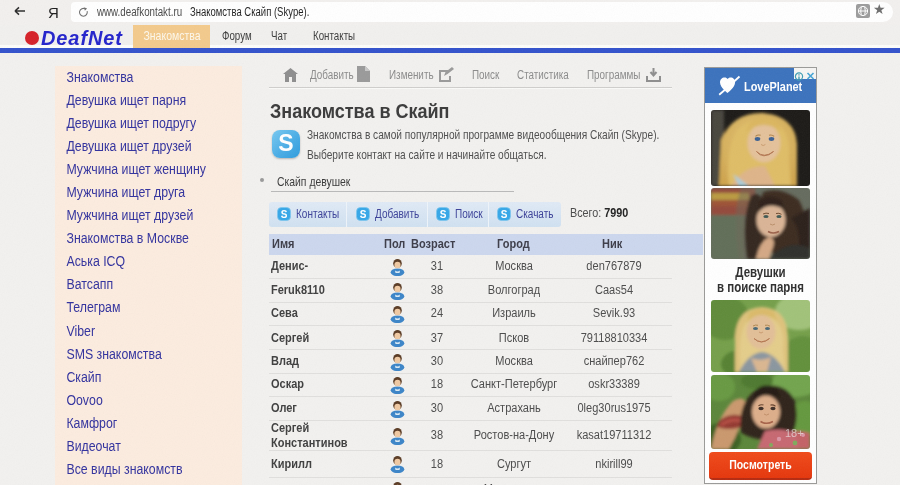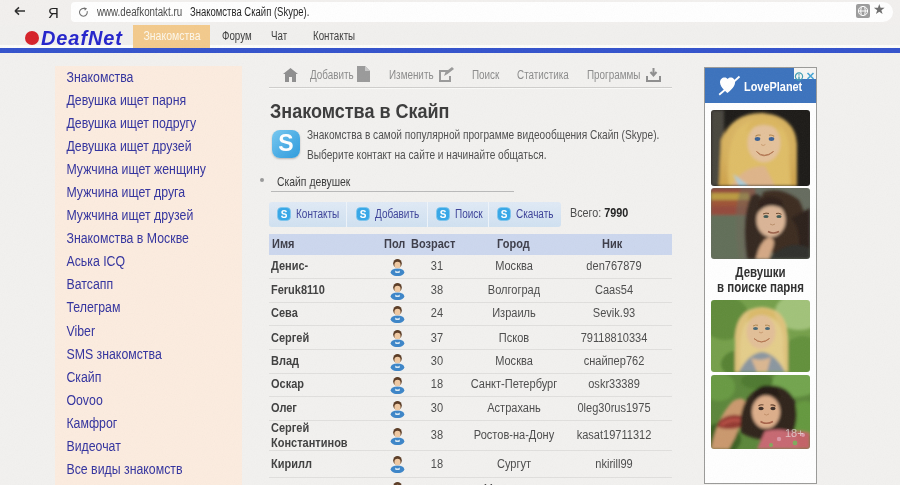--- a/index.html
+++ b/index.html
@@ -37,21 +37,21 @@
   transform:scaleX(.75);transform-origin:0 0;white-space:nowrap;}
 #bullet{position:absolute;left:260px;top:178px;width:4px;height:4px;border-radius:50%;background:#999;}
 #inputlbl{position:absolute;left:277px;top:174px;font-size:13.5px;color:#3a3a3a;transform:scaleX(.77);transform-origin:0 0;white-space:nowrap;}
 #inputline{position:absolute;left:271px;top:191px;width:243px;height:1px;background:#b9b9b9;}
 
 #btnrow{position:absolute;left:269px;top:202px;width:292px;height:25px;background:linear-gradient(#e0eaf6,#d0e1f1);border-radius:3px;}
 .btn{position:absolute;top:0;height:25px;border-right:1px solid #eef4fa;}
 .btn .txt{position:absolute;top:0;line-height:25px;font-size:12.5px;color:#3c4299;transform:scaleX(.8);transform-origin:0 0;white-space:nowrap;}
 #vsego{position:absolute;left:570px;top:206px;font-size:12px;color:#4a4a4a;transform:scaleX(.9);transform-origin:0 0;white-space:nowrap;}
 
-#thead{position:absolute;left:269px;top:234px;width:403px;height:21px;background:#ccd7ee;}
+#thead{position:absolute;left:269px;top:234px;width:403px;height:21px;background:#ccd7ee;padding-left:31px;}
 .th{position:absolute;top:0;line-height:21px;font-size:12.5px;font-weight:bold;color:#3d3d49;transform:scaleX(.88);transform-origin:0 0;white-space:nowrap;}
 .row{position:absolute;left:269px;width:403px;}
 .rsep{position:absolute;left:269px;width:403px;height:1px;background:#e0dfdd;}
 .name{position:absolute;left:2px;font-size:12.5px;font-weight:bold;color:#3f3f3f;transform:scaleX(.88);transform-origin:0 0;white-space:nowrap;}
 .cell{position:absolute;font-size:12px;color:#4c4c4c;transform:translateX(-50%) scaleX(.92);white-space:nowrap;}
 
 #ad{position:absolute;left:704px;top:67px;width:111px;height:415px;background:#fff;border:1px solid #9a9a98;}
 #adhead{position:absolute;left:0;top:0;width:111px;height:35px;background:#3b72bd;}
 #adlogo{position:absolute;left:39px;top:11px;font-size:13px;font-weight:bold;color:#fff;transform:scaleX(.84);transform-origin:0 0;white-space:nowrap;}
 #adchoice{position:absolute;left:89px;top:0px;width:22px;height:11px;background:#f6f5f3;}
@@ -451,20 +451,23 @@
         <circle cx="60" cy="70" r="2" fill="#8cb565"></circle>
       <ellipse cx="50" cy="33.5" rx="2.6" ry="1.7" fill="#43332a"></ellipse>
       <ellipse cx="62" cy="33.5" rx="2.6" ry="1.7" fill="#43332a"></ellipse>
       <path d="M47.5 30.8 q2.5 -1.6 5 -0.7" stroke="#6b4730" stroke-width="1.1" fill="none"></path>
       <path d="M59.5 30.1 q2.5 -0.7 5 1.1" stroke="#6b4730" stroke-width="1.1" fill="none"></path>
       <path d="M49.5 46.5 Q55.5 50 62 46.5" stroke="#b06a50" stroke-width="1.6" fill="none"></path>
       <path d="M53 39 q2.5 2.2 5 0" stroke="#cf9a72" stroke-width="1" fill="none"></path>
       <text x="74" y="62" font-size="11" fill="#ffffff" opacity="0.65" font-family="Liberation Sans">18+</text>
     </svg>
   </div>
+  <div id="adbtn">
+      <span>Посмотреть</span>
+    </div>
 </div>
 <svg id="noise" style="position:absolute;left:0;top:0;width:900px;height:485px;pointer-events:none;opacity:.05" width="900" height="485">
   <filter id="nz">
       <feTurbulence type="fractalNoise" baseFrequency="0.9" numOctaves="2" stitchTiles="stitch"></feTurbulence>
       <feColorMatrix type="saturate" values="0"></feColorMatrix>
     </filter>
   <rect width="900" height="485" filter="url(#nz)"></rect>
 </svg>
 
 </body></html>

